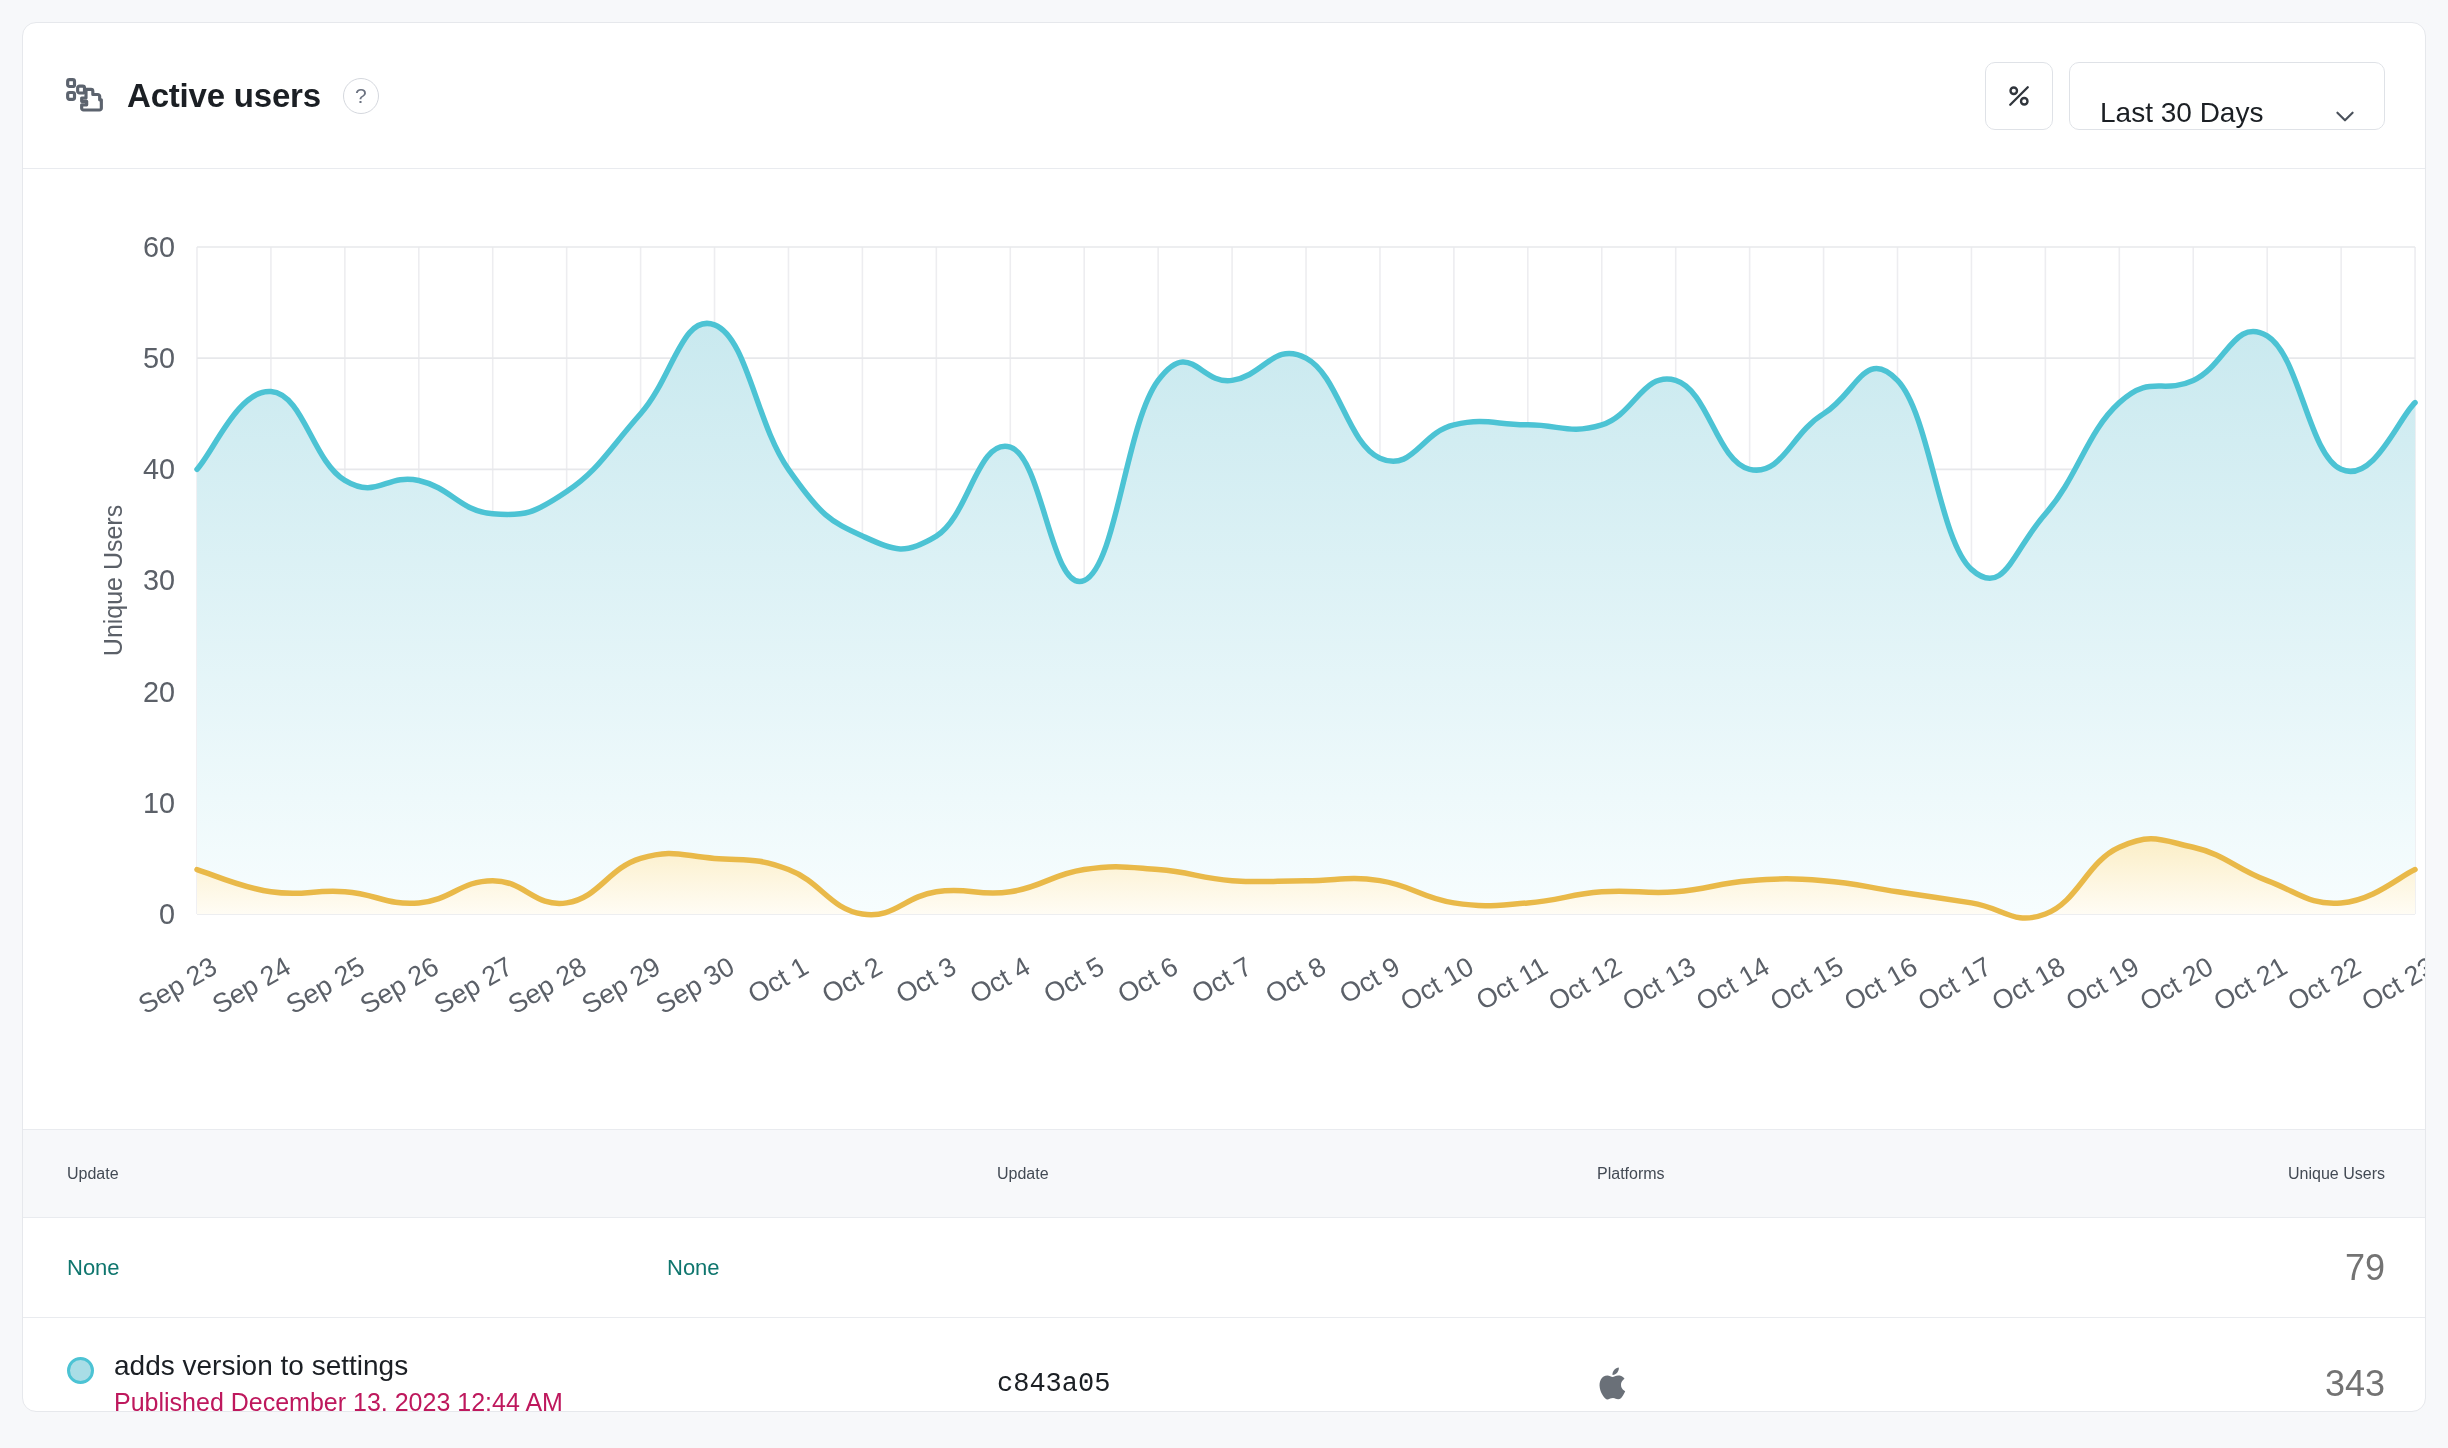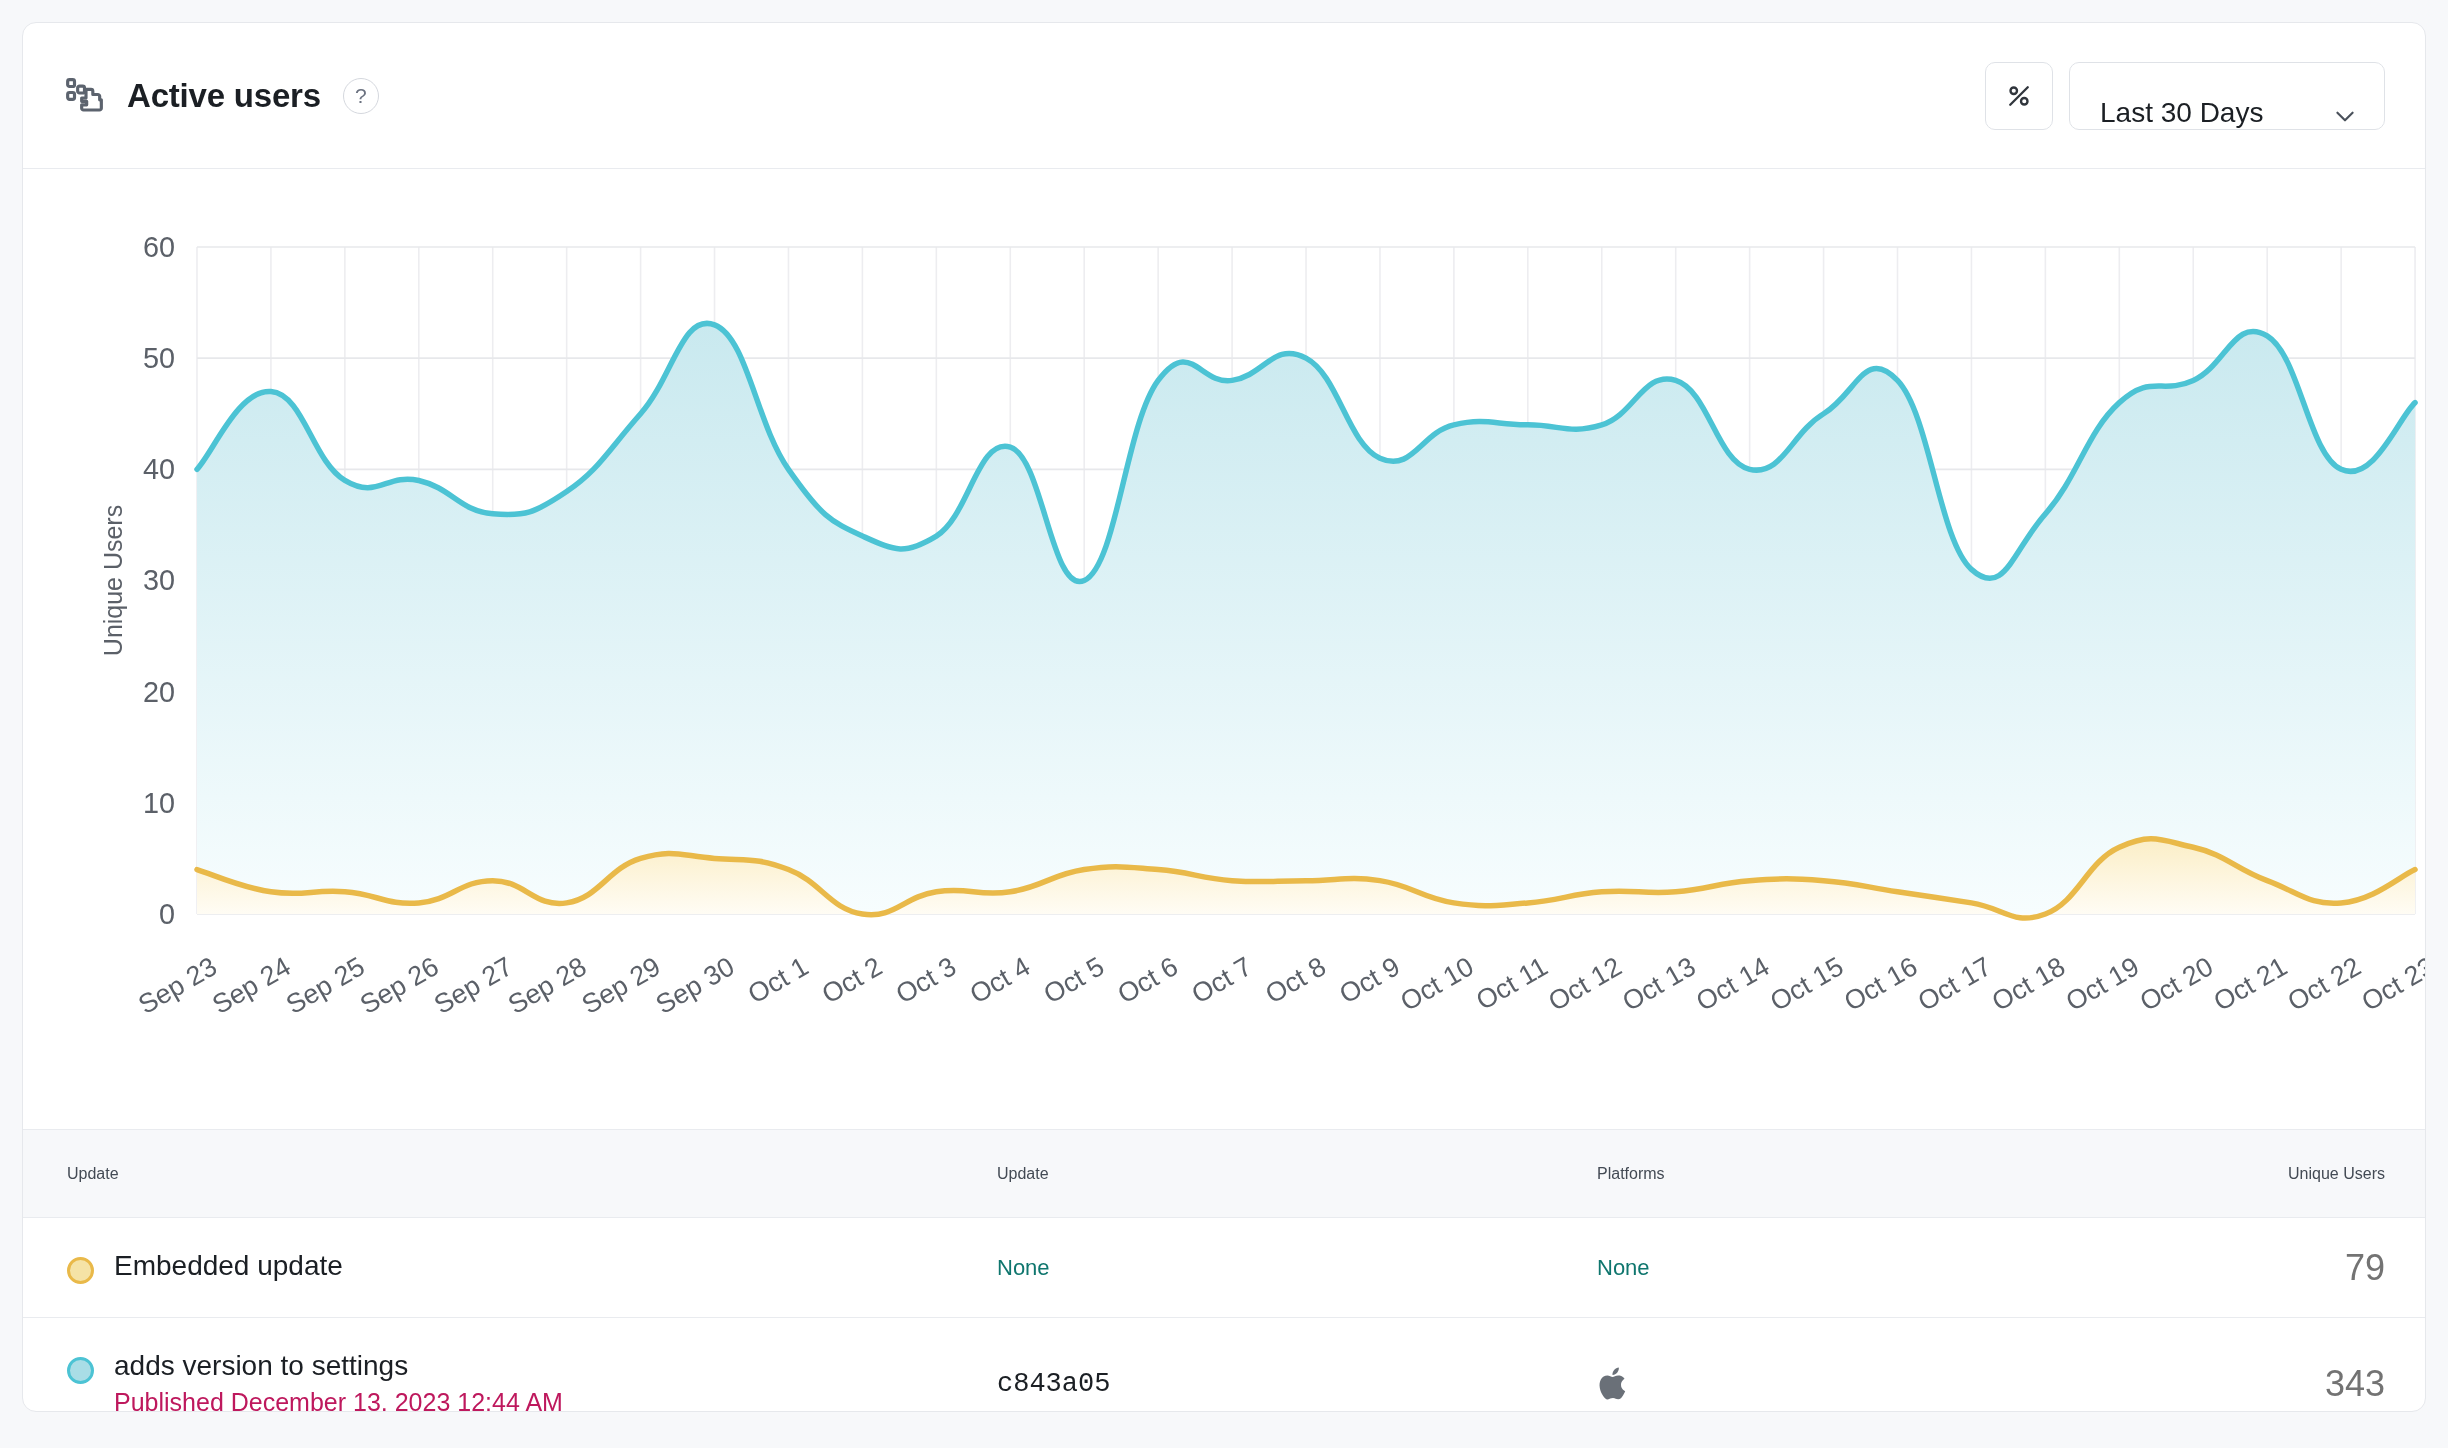--- a/index.html
+++ b/index.html
@@ -359,26 +359,20 @@
     <div class="table-wrap">
 
       <div class="table-head">
         <div class="th col-update">Update</div>
         <div class="th col-commit">Update</div>
         <div class="th col-platform">Platforms</div>
         <div class="th col-users">Unique Users</div>
       </div>
 
       <div class="table-row row-1">
-        <div class="col-update update-cell">
-          <span class="dot dot-yellow"></span>
-          <div class="update-text">
-            <span class="update-name">Embedded update</span>
-          </div>
-        </div>
         <div class="col-commit cell-muted">None</div>
         <div class="col-platform cell-muted">None</div>
         <div class="col-users cell-strong">79</div>
       </div>
 
       <div class="table-row row-2">
         <div class="col-update update-cell">
           <span class="dot dot-teal"></span>
           <div class="update-text">
             <span class="update-name">adds version to settings</span>

